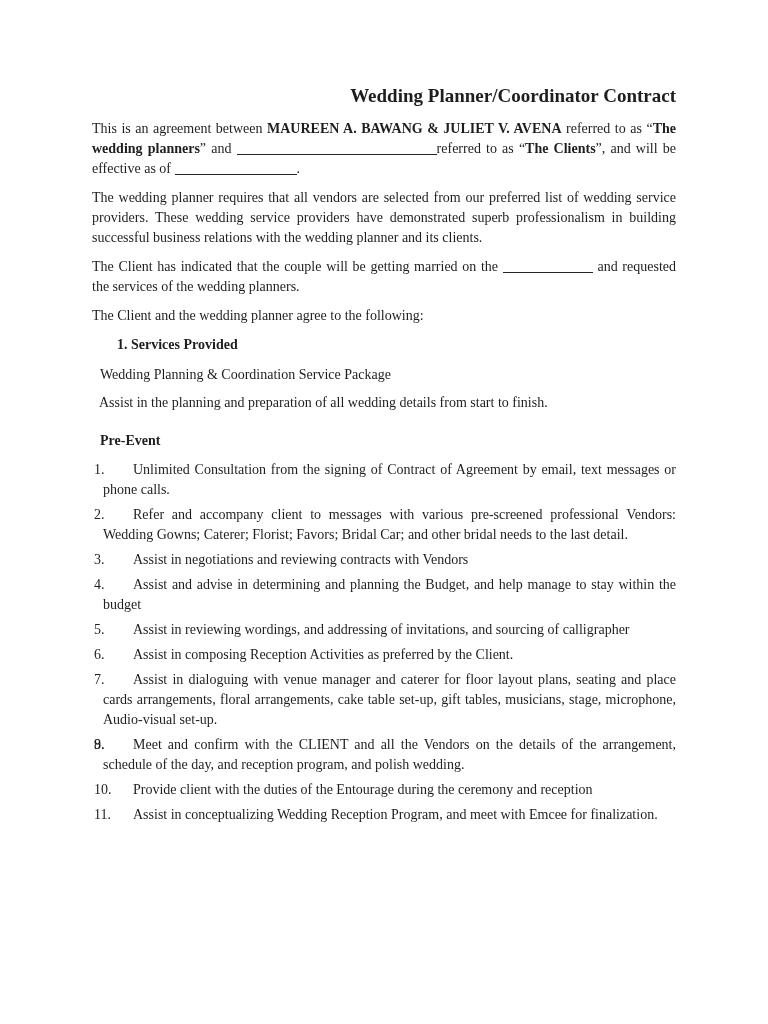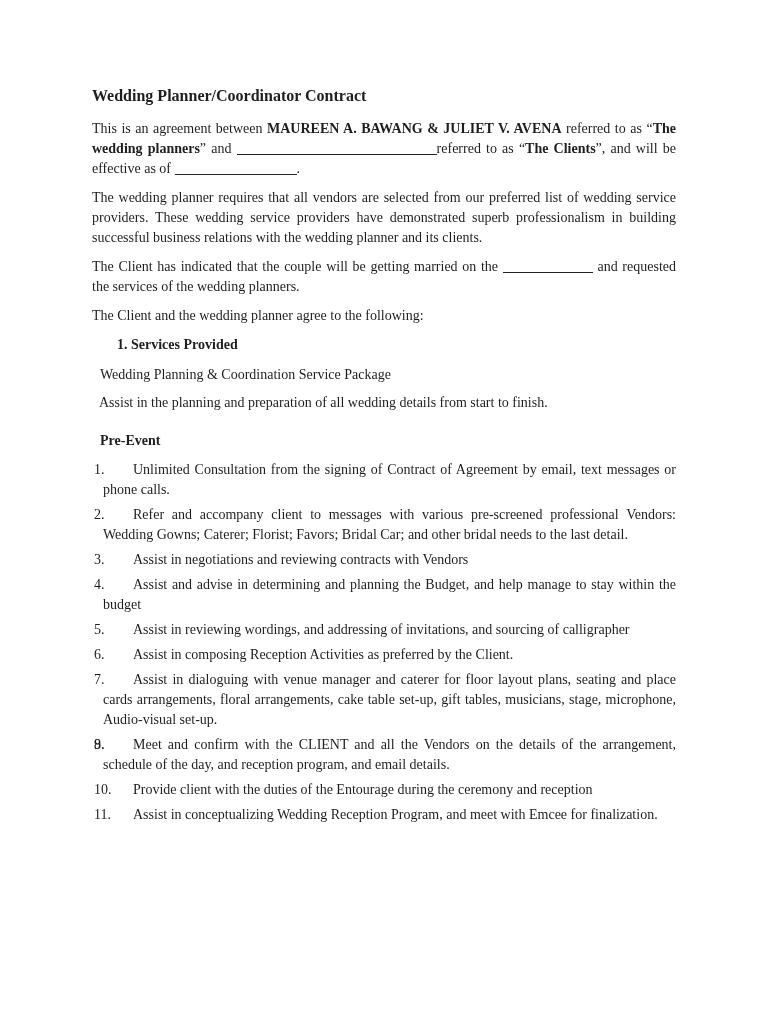--- a/index.html
+++ b/index.html
@@ -12,22 +12,22 @@
     background: #ffffff;
     color: #1e1e1e;
     font-family: "Liberation Serif", "DejaVu Serif", serif;
     font-size: 14px;
     line-height: 20px;
     padding: 86px 92px 0 92px;
     overflow: hidden;
   }
   .doc-title {
     font-weight: 700;
-    font-size: 16px;
-    text-align: left;
+    font-size: 19px;
+    text-align: right;
     margin: 0 0 13px 0;
   }
   p.para { margin: 0 0 9px 0; text-align: justify; }
   b { font-weight: 700; }
   .blank {
     display: inline-block;
     border-bottom: 1px solid #242424;
     height: 12px;
     vertical-align: -2px;
   }
@@ -78,18 +78,18 @@
 
   <div class="list">
     <div class="li"><span class="num">1.</span><span>Unlimited Consultation from the signing of Contract of Agreement by email, text messages or phone calls.</span></div>
     <div class="li"><span class="num">2.</span><span>Refer and accompany client to messages with various pre-screened professional Vendors: Wedding Gowns; Caterer; Florist; Favors; Bridal Car; and other bridal needs to the last detail.</span></div>
     <div class="li"><span class="num">3.</span><span>Assist in negotiations and reviewing contracts with Vendors</span></div>
     <div class="li"><span class="num">4.</span><span>Assist and advise in determining and planning the Budget, and help manage to stay within the budget</span></div>
     <div class="li"><span class="num">5.</span><span>Assist in reviewing wordings, and addressing of invitations, and sourcing of calligrapher</span></div>
     <div class="li"><span class="num">6.</span><span>Assist in composing Reception Activities as preferred by the Client.</span></div>
     <div class="li"><span class="num">7.</span><span>Assist in dialoguing with venue manager and caterer for floor layout plans, seating and place cards arrangements, floral arrangements, cake table set-up, gift tables, musicians, stage, microphone, Audio-visual set-up.</span></div>
     <div class="li"><span class="num">8.</span></div>
-    <div class="li"><span class="num">9.</span><span>Meet and confirm with the CLIENT and all the Vendors on the details of the arrangement, schedule of the day, and reception program, and email details.</span></div>
+    <div class="li"><span class="num">9.</span><span>Meet and confirm with the CLIENT and all the Vendors on the details of the arrangement, schedule of the day, and reception program, and polish wedding.</span></div>
     <div class="li"><span class="num">10.</span><span>Provide client with the duties of the Entourage during the ceremony and reception</span></div>
     <div class="li"><span class="num">11.</span><span>Assist in conceptualizing Wedding Reception Program, and meet with Emcee for finalization.</span></div>
   </div>
 
 </div>
 
 </body></html>

